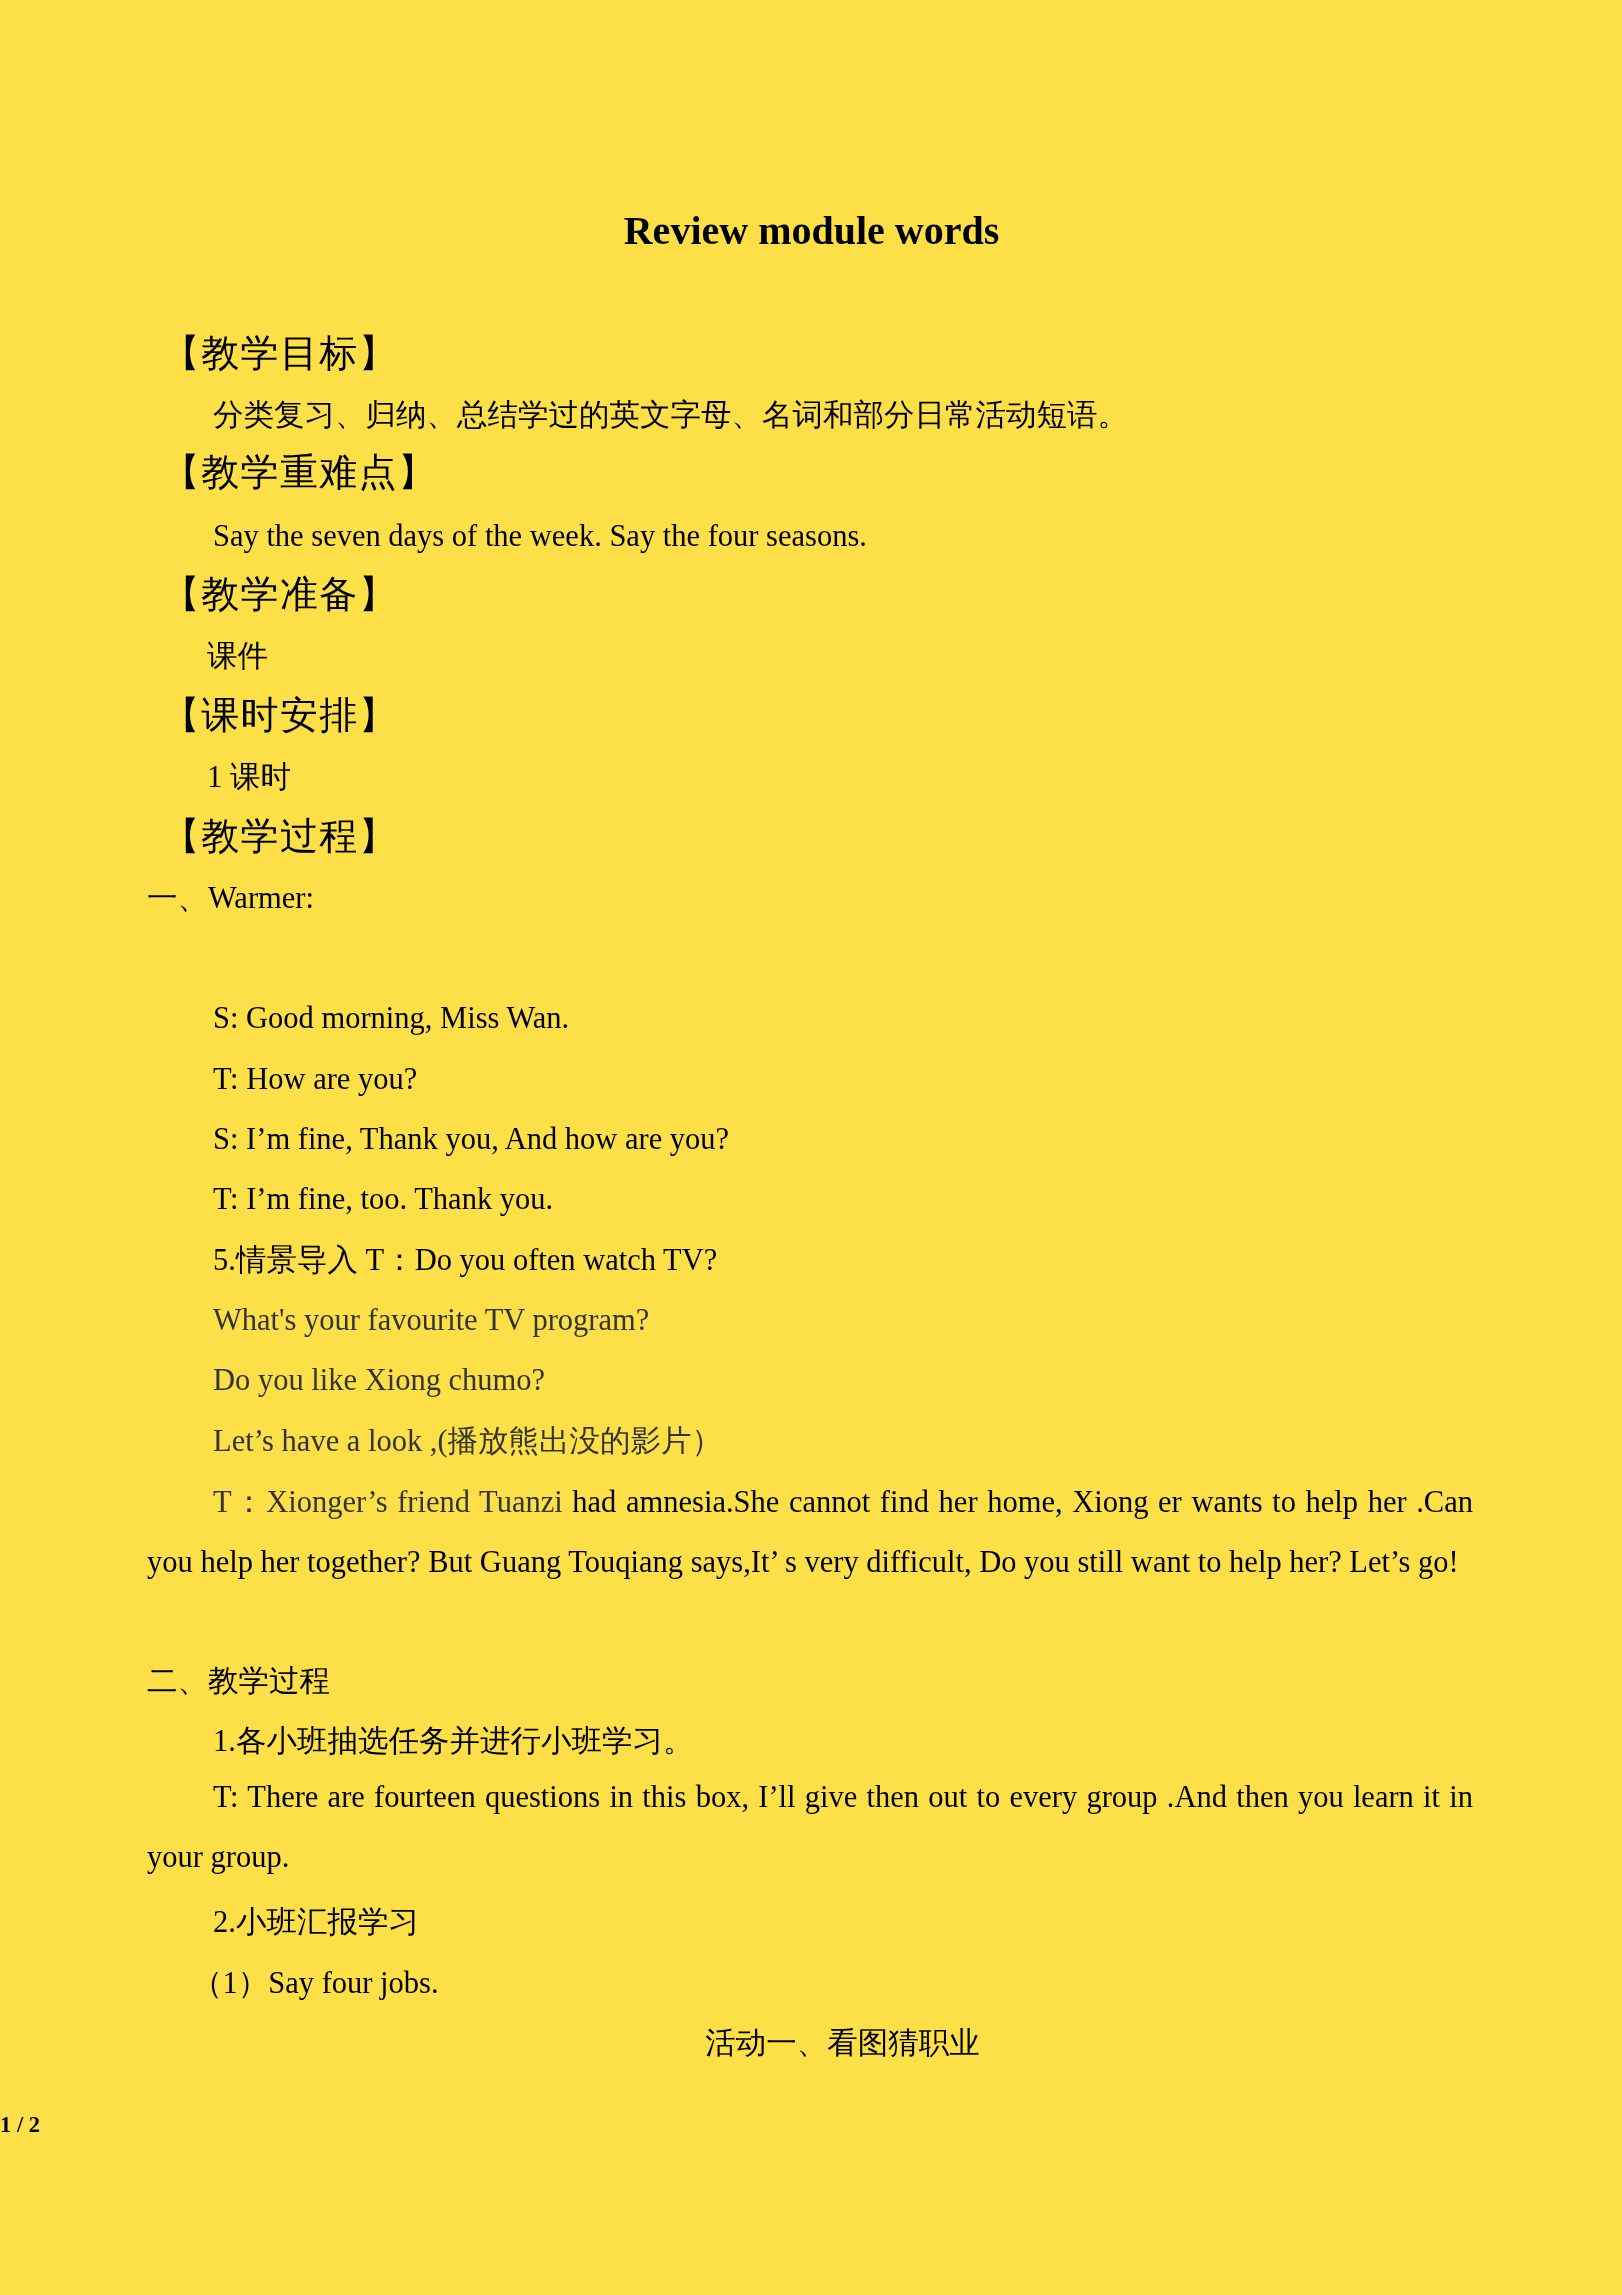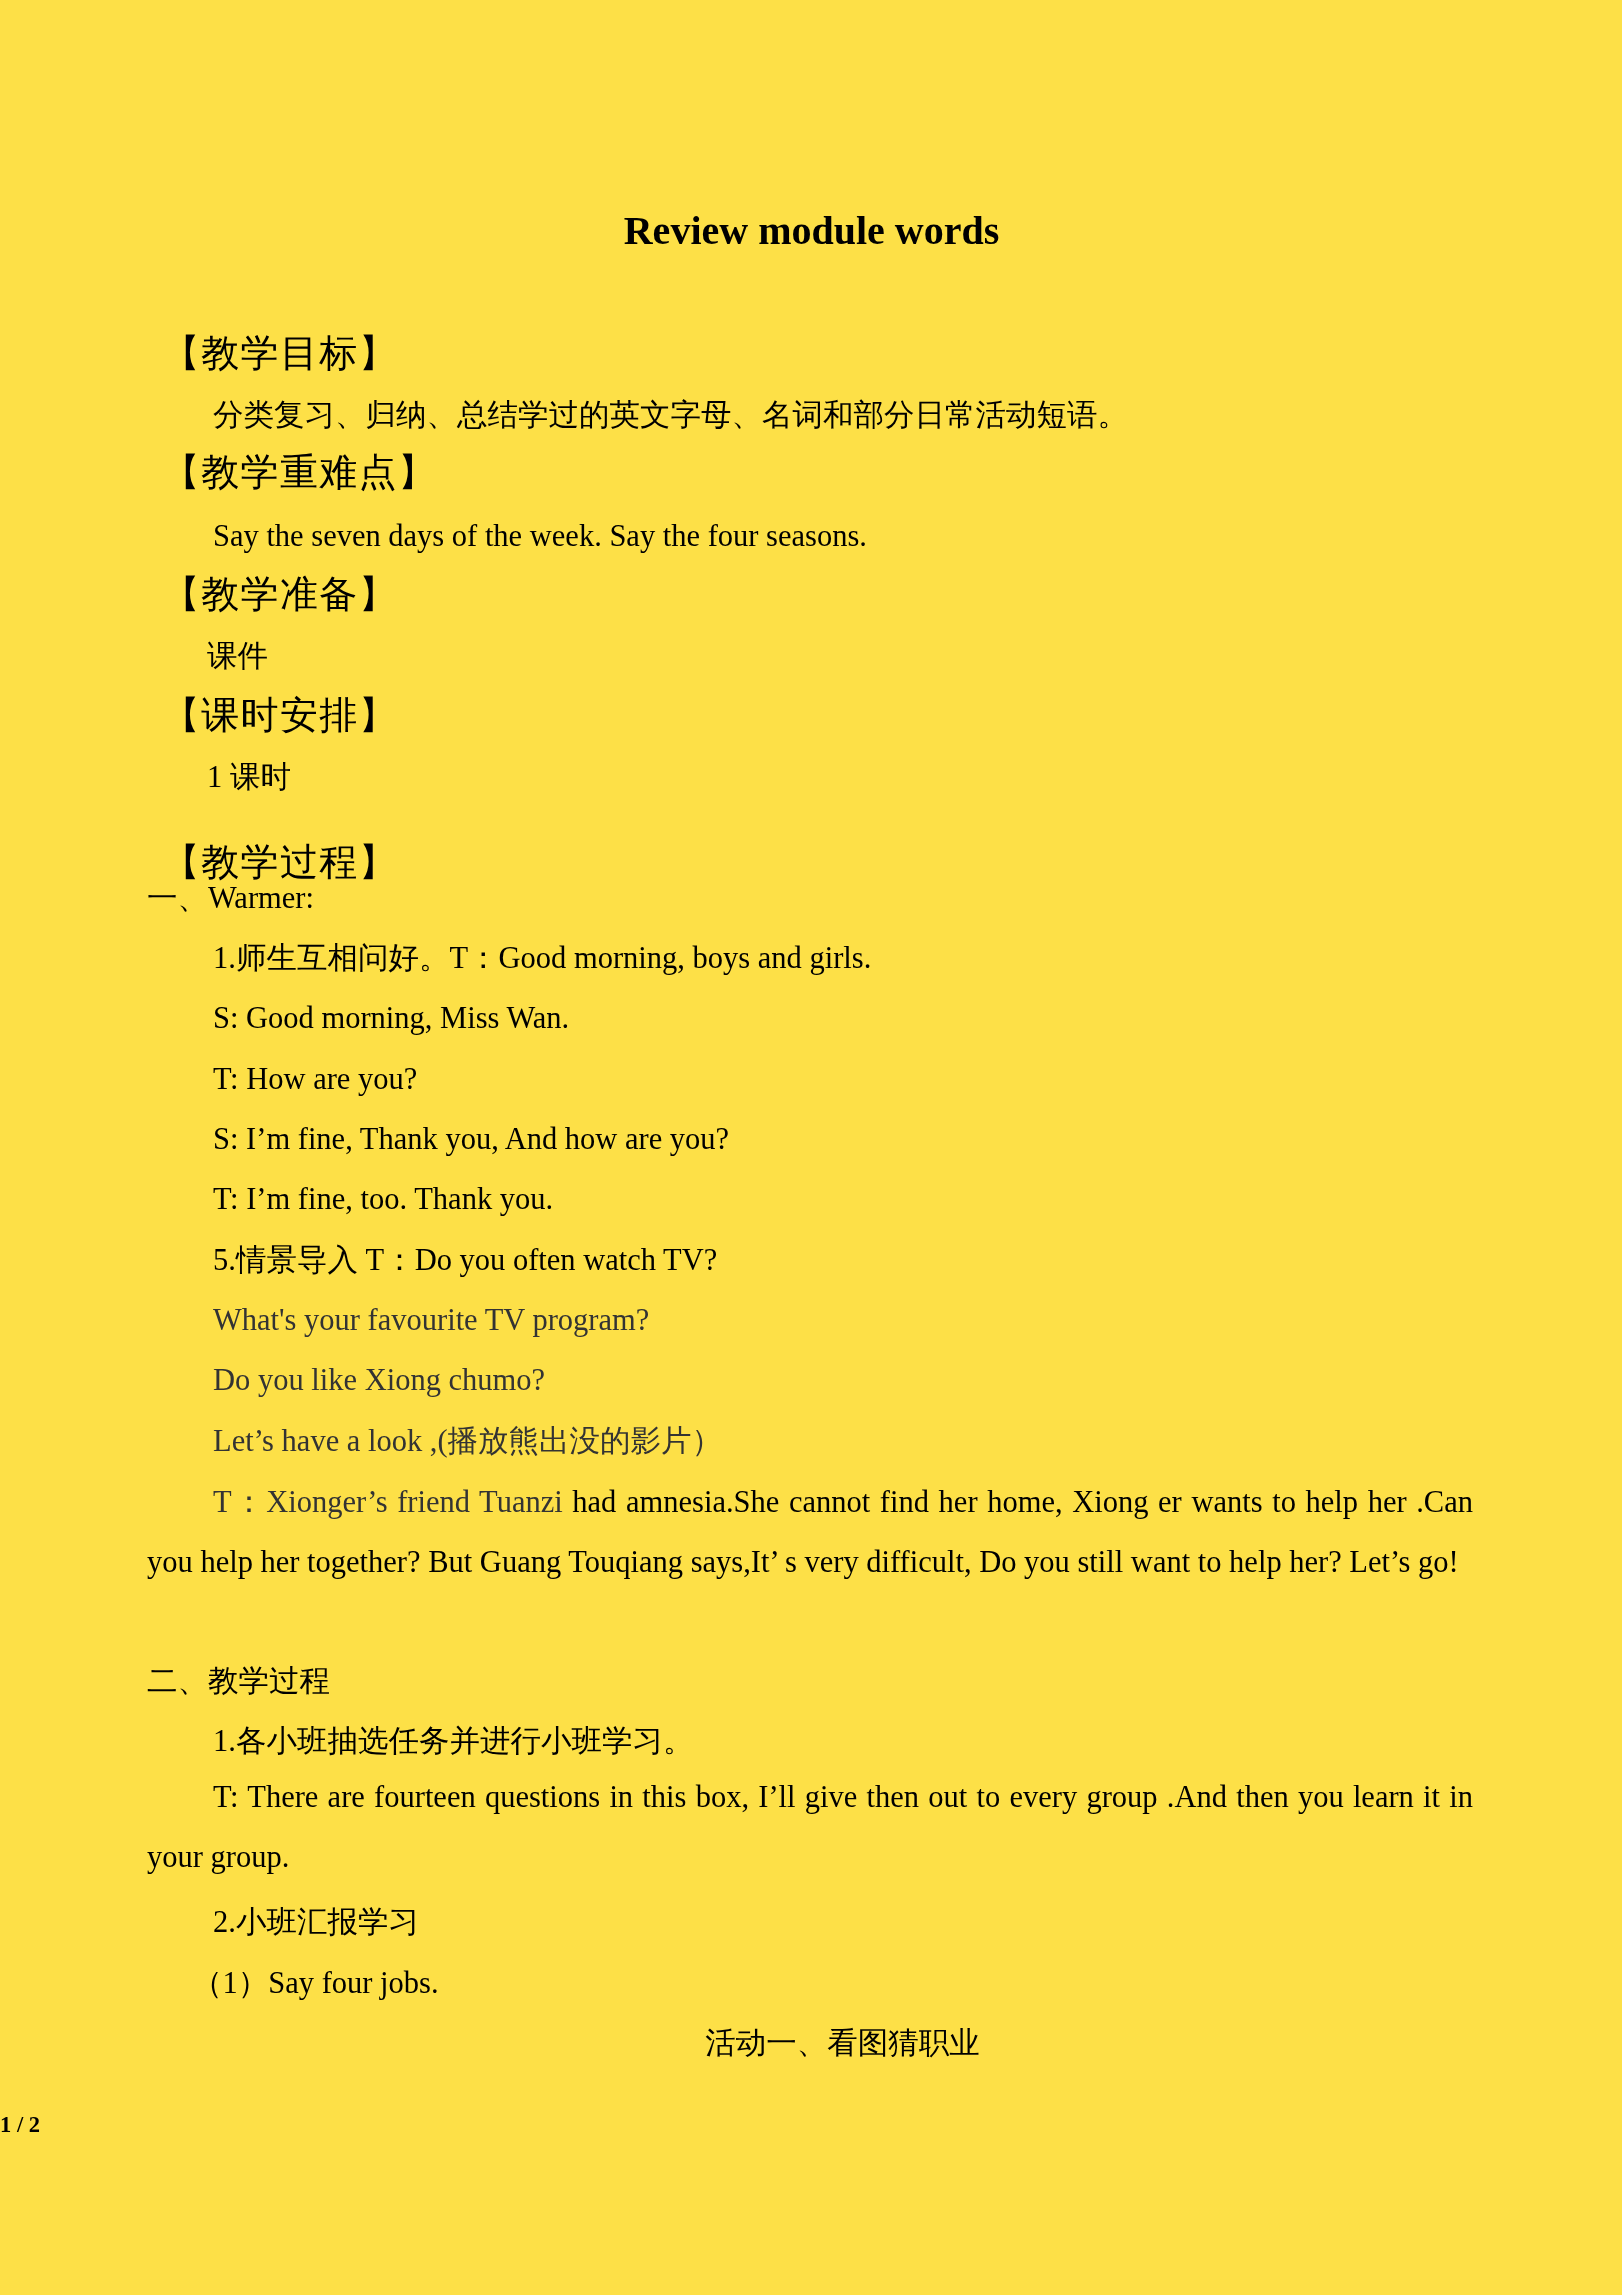--- a/index.html
+++ b/index.html
@@ -84,24 +84,23 @@
 
   <div class="heading" style="top:449px;text-align:right;">【教学重难点】</div>
   <div class="line indent" style="top:516px;">Say the seven days of the week. Say the four seasons.</div>
 
   <div class="heading" style="top:571px;">【教学准备】</div>
   <div class="line" style="top:636px; left:207px;">课件</div>
 
   <div class="heading" style="top:692px;">【课时安排】</div>
   <div class="line" style="top:757px; left:207px;">1 课时</div>
 
-  <div class="heading" style="top:813px;margin-top:26px;">【教学过程】</div>
+  <div class="heading" style="top:813px;">【教学过程】</div>
 
   <div class="line" style="top:878px;">一、Warmer:</div>
-  <div class="line indent" style="top:938px;">1.师生互相问好。T：Good morning,  boys and girls.</div>
   <div class="line indent" style="top:998px;">S: Good morning,  Miss Wan.</div>
   <div class="line indent" style="top:1059px;">T: How are you?</div>
   <div class="line indent" style="top:1179px;">T: I’m  fine,  too. Thank  you.</div>
   <div class="line indent" style="top:1119px;">S: I’m fine,  Thank  you, And  how are you?</div>
   <div class="line indent" style="top:1240px;">5.情景导入 T：Do you often watch TV?</div>
   <div class="line indent gray" style="top:1300px;">What's  your  favourite   TV program?</div>
   <div class="line indent gray" style="top:1360px;">Do you  like  Xiong  chumo?</div>
   <div class="line indent gray" style="top:1421px;">Let’s  have  a look  ,(播放熊出没的影片）</div>
 
   <div class="justified" style="top:1472px;">

